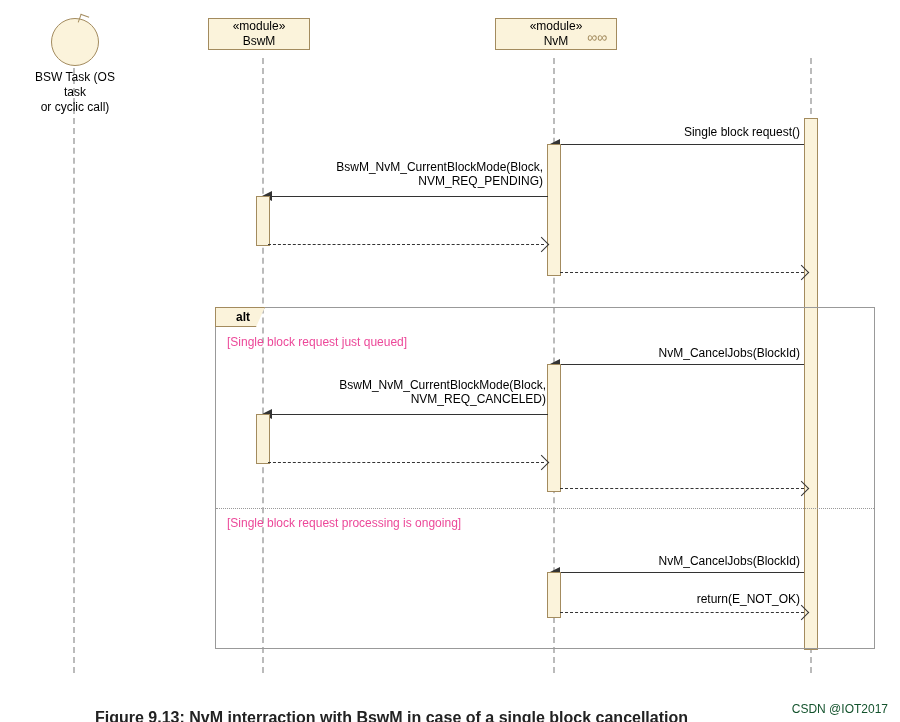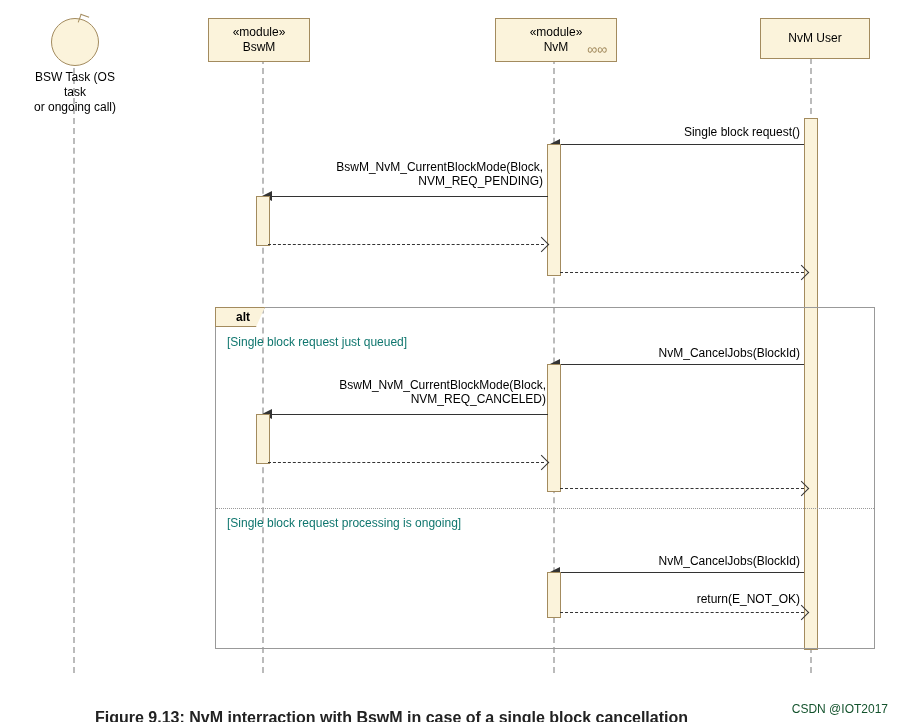--- a/index.html
+++ b/index.html
@@ -18,21 +18,21 @@
   }
   .lifeline-head {
     position: absolute;
     text-align: center;
     font-size: 12px;
     line-height: 1.25;
   }
   .lifeline-box {
     border: 1px solid #a38b5e;
     background: #fbf3db;
-    padding: 6px 10px;
+    padding: 0 10px;
     min-width: 80px;
   }
   .lifeline-line {
     position: absolute;
     border-left: 2px dashed #bbb;
     top: 0;
     height: 680px;
   }
   .actor-circle {
     width: 46px;
@@ -100,21 +100,21 @@
     background: #fbf3db;
     border: 1px solid #a38b5e;
     padding: 2px 14px 2px 20px;
     font-size: 12px;
     font-weight: bold;
     clip-path: polygon(0 0, 100% 0, 82% 100%, 0 100%);
   }
   .guard {
     position: absolute;
     font-size: 12px;
-    color: #0f766e;
+    color: #ec4899;
   }
   .alt-sep {
     position: absolute;
     left: 0; right: 0;
     border-top: 1.5px dotted #999;
   }
   .caption {
     position: absolute;
     font-size: 16px;
     font-weight: bold;
@@ -137,43 +137,38 @@
 <div class="canvas">
 
   <div class="lifeline-line" style="left:73px; top:68px; height:605px;"></div>
   <div class="lifeline-line" style="left:262px; top:58px; height:615px;"></div>
   <div class="lifeline-line" style="left:553px; top:58px; height:615px;"></div>
   <div class="lifeline-line" style="left:810px; top:58px; height:615px;"></div>
 
   <div class="lifeline-head" style="left:30px; top:18px; width:90px;">
     <div class="actor-circle"></div>
     <div style="margin-top:4px; white-space:pre-line;">BSW Task (OS task
-or ongoing call)</div>
+or cyclic call)</div>
   </div>
 
   <div class="lifeline-head" style="left:208px; top:18px;">
     <div class="lifeline-box">
       <div>«module»</div>
       <div>BswM</div>
     </div>
   </div>
 
   <div class="lifeline-head" style="left:495px; top:18px;">
     <div class="lifeline-box" style="min-width:100px;">
       <div>«module»</div>
       <div>NvM</div>
     </div>
     <span class="infinity" style="right:10px; bottom:4px;">∞∞</span>
   </div>
 
-  <div class="lifeline-head" style="left:760px; top:18px;">
-    <div class="lifeline-box" style="padding:12px 14px;">
-      <div>NvM User</div>
-    </div>
-  </div>
 
   <div class="activation" style="left:804px; top:118px; height:530px;"></div>
 
   <div class="msg" style="left:600px; top:125px; width:200px;">Single block request()</div>
   <div class="msg-line" style="left:560px; top:144px; width:244px;"></div>
   <div class="arrowhead left" style="left:550px; top:139px;"></div>
 
   <div class="activation" style="left:547px; top:144px; height:130px;"></div>
 
   <div class="msg" style="left:283px; top:160px; width:260px;">

